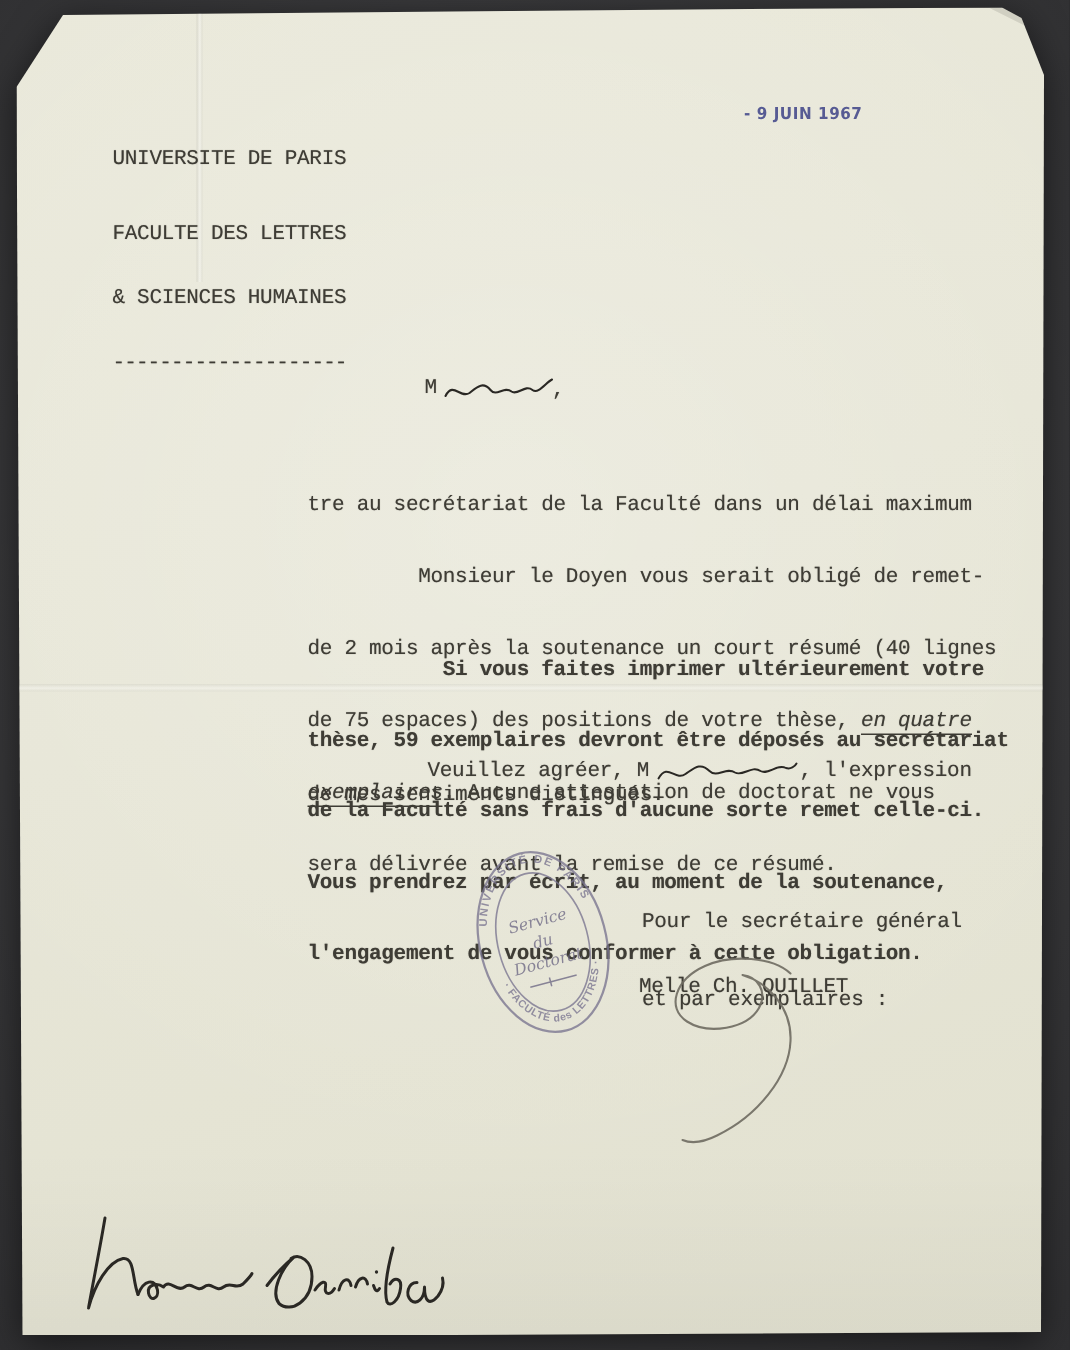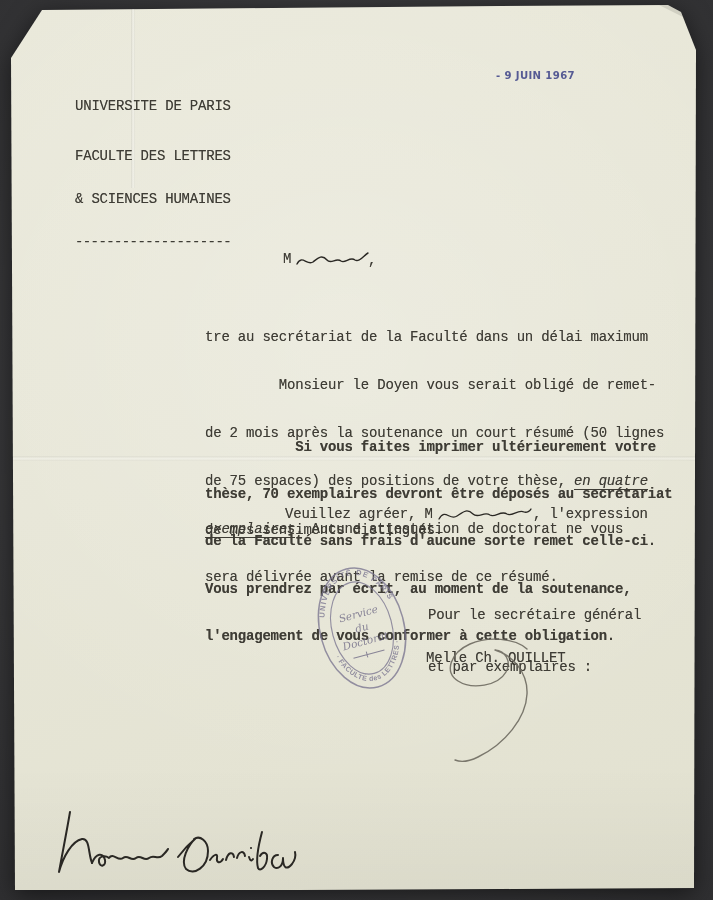--- a/index.html
+++ b/index.html
@@ -80,29 +80,29 @@
 
       <span class="abs typed" style="left:283px;top:251px;">M</span>
       <svg class="abs" style="left:294px;top:248px;" width="78" height="22" viewBox="0 0 78 22" role="img" aria-label="onsieur">
         <path class="ink" stroke-width="1.4" d="M 3,16 C 8,6 13,18 19,14 C 24,10 28,6 33,12 C 37,17 42,9 47,13 C 51,16 56,8 61,12 C 65,15 70,7 74,5"></path>
       </svg>
       <span class="abs typed" style="left:368px;top:252px;">,</span>
 
       <div class="para p1 typed">
         <div class="line">tre au secrétariat de la Faculté dans un délai maximum</div>
         <div class="line">         Monsieur le Doyen vous serait obligé de remet-</div>
-        <div class="line">de 2 mois après la soutenance un court résumé (50 lignes</div>
+        <div class="line">de 2 mois après la soutenance un court résumé (40 lignes</div>
         <div class="line"><span>de 75 espaces) des positions de votre thèse, </span><span class="u">en quatre</span></div>
         <div class="line"><span class="u">exemplaires</span><span>. Aucune attestation de doctorat ne vous</span></div>
         <div class="line">sera délivrée avant la remise de ce résumé.</div>
       </div>
 
       <div class="para p2 typed">
         <div class="line">           Si vous faites imprimer ultérieurement votre</div>
-        <div class="line">thèse, 70 exemplaires devront être déposés au secrétariat</div>
+        <div class="line">thèse, 59 exemplaires devront être déposés au secrétariat</div>
         <div class="line">de la Faculté sans frais d'aucune sorte remet celle-ci.</div>
         <div class="line">Vous prendrez par écrit, au moment de la soutenance,</div>
         <div class="line">l'engagement de vous conformer à cette obligation.</div>
       </div>
 
       <span class="abs typed" style="left:285px;top:506px;">Veuillez agréer, M</span>
       <svg class="abs" style="left:436px;top:503px;" width="98" height="22" viewBox="0 0 98 22" role="img" aria-label="onsieur">
         <path class="ink" stroke-width="1.3" d="M 3,16 C 9,5 14,18 21,13 C 27,9 31,5 37,11 C 42,16 48,8 54,12 C 59,15 65,7 71,11 C 76,14 82,6 88,9 C 91,10 94,8 95,6"></path>
       </svg>
       <span class="abs typed" style="left:533px;top:506px;">, l'expression</span>

